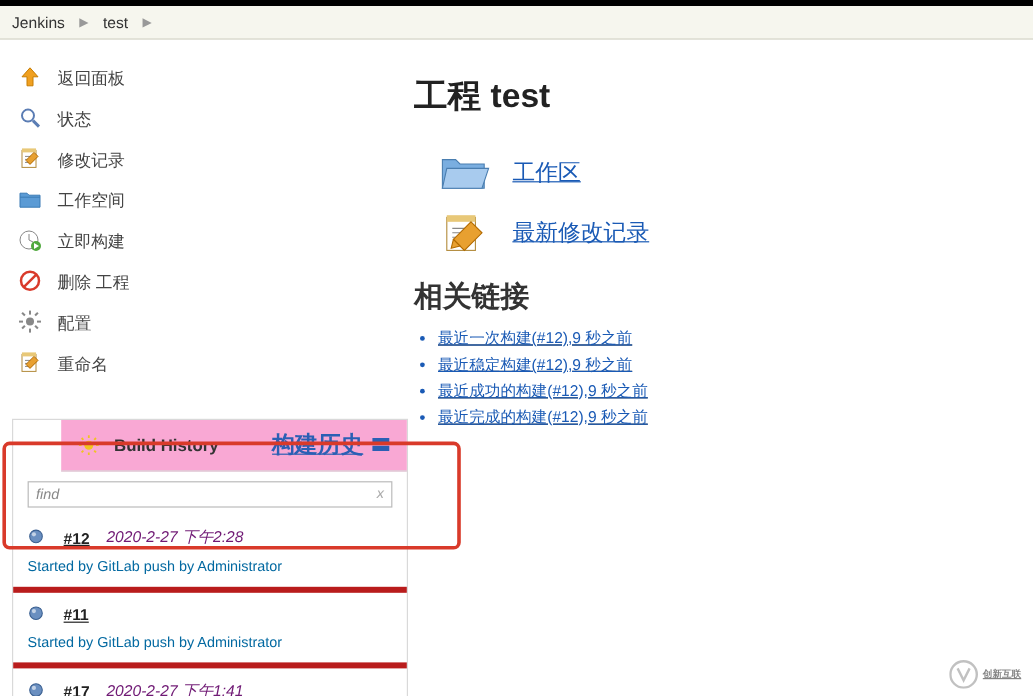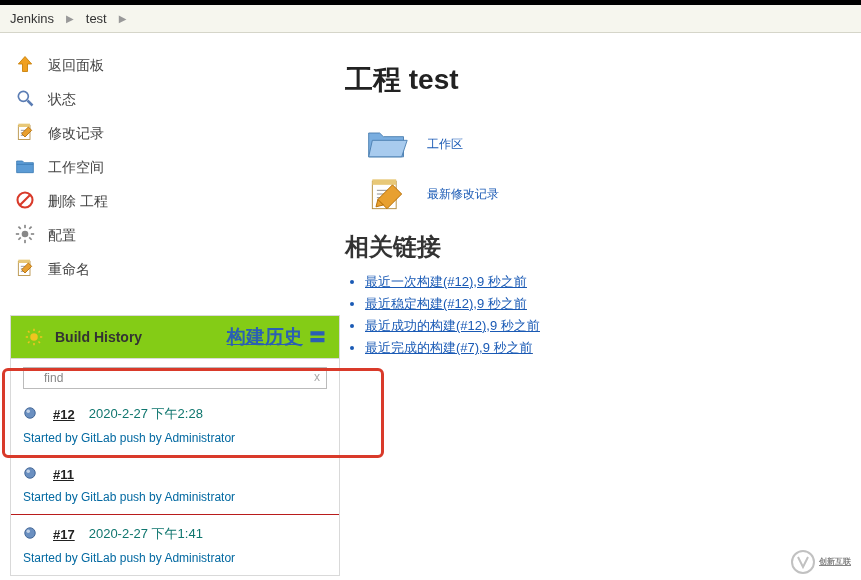--- a/index.html
+++ b/index.html
@@ -47,51 +47,53 @@
     display: inline-flex; align-items: center; justify-content: center;
   }
 
   .build-history-panel {
     margin-top: 30px;
     border: 1px solid #d9d9d9;
     width: 330px;
     background: #fff;
   }
   .bh-header {
-    background: #84cc16;
+    background: #f9a8d4;
     border-bottom: 1px solid #d9d9d9;
     padding: 8px 12px;
     display: flex;
     align-items: center;
     justify-content: space-between;
     font-weight: bold;
     font-size: 14px;
+    margin-left: 40px;
   }
   .bh-header .bh-left { display:flex; align-items:center; gap:10px; }
   .bh-header .trend { font-size: 19px; font-weight: bold; }
   .bh-header .trend a { color: #2b5fb4; text-decoration: underline; }
   .bh-search {
     position: relative;
     border: 1px solid #bbb;
     margin: 8px 12px 6px 12px;
-    padding: 3px 22px 3px 20px;
+    padding: 3px 22px 3px 6px;
     color: #888;
     font-size: 12px;
     background: #fff;
+    font-style: italic;
   }
   .bh-search .clear { position:absolute; right:6px; top:2px; color:#aaa; font-size:12px; }
   .bh-row {
     padding: 6px 12px 6px 12px;
-    border-bottom: 1px solid #b91c1c;
+    border-bottom: 5px solid #b91c1c;
   }
   .bh-row:last-child { border-bottom: none; }
   .bh-line1 { display: flex; align-items: center; gap: 14px; padding: 4px 0; }
   .bh-line1 .ball { width: 16px; height: 16px; }
   .bh-line1 .num { font-weight: bold; text-decoration: underline; color: #222; font-size: 13px; }
-  .bh-line1 .ts { color: #0f766e; font-size: 13px; }
+  .bh-line1 .ts { color: #701a75; font-size: 13px; font-style: italic; }
   .bh-line2 { color: #0369a1; font-size: 12px; padding: 4px 0 4px 0; }
 
   .highlight-box {
     position: absolute;
     left: 2px;
     top: 368px;
     width: 382px;
     height: 90px;
     border: 3px solid #d93a2a;
     border-radius: 6px;
@@ -111,21 +113,21 @@
   .quick-links {
     margin-left: 20px;
   }
   .ql-row {
     display: flex;
     align-items: center;
     gap: 18px;
     margin-bottom: 12px;
   }
   .ql-row .ql-icon { width: 44px; height: 38px; display:flex; align-items:center; justify-content:center; }
-  .ql-row a { color: #1a5ab5; font-size: 12px; }
+  .ql-row a { color: #1a5ab5; text-decoration: underline; font-size: 19px; }
 
   .related h2 {
     font-size: 24px;
     font-weight: bold;
     margin: 18px 0 8px 0;
   }
   .related ul {
     margin: 0 0 0 20px;
     padding: 0;
     text-decoration: underline;
@@ -204,20 +206,31 @@
       <div class="side-item">
         <span class="icon">
           <svg viewBox="0 0 24 24" width="20" height="20">
               <path d="M2 6 L9 6 L11 8 L22 8 L22 20 L2 20 Z" fill="#5b9bd5" stroke="#3b7bb5"></path>
               <path d="M2 10 L22 10" stroke="#3b7bb5"></path>
             </svg>
         </span>
         <span>工作空间</span>
       </div>
 
+      <div class="side-item">
+        <span class="icon">
+          <svg viewBox="0 0 24 24" width="20" height="20">
+              <circle cx="11" cy="12" r="9" fill="#fff" stroke="#888"></circle>
+              <path d="M11 6 L11 12 L15 14" stroke="#888" fill="none"></path>
+              <circle cx="18" cy="18" r="5" fill="#4fa83d"></circle>
+              <path d="M16 15 L21 18 L16 21 Z" fill="#fff"></path>
+            </svg>
+        </span>
+        <span>立即构建</span>
+      </div>
 
       <div class="side-item">
         <span class="icon">
           <svg viewBox="0 0 24 24" width="20" height="20">
               <circle cx="12" cy="12" r="9" fill="none" stroke="#d93a2a" stroke-width="2.5"></circle>
               <line x1="6" y1="18" x2="18" y2="6" stroke="#d93a2a" stroke-width="2.5"></line>
             </svg>
         </span>
         <span>删除 工程</span>
       </div>
@@ -351,21 +364,21 @@
           <a>最新修改记录</a>
         </div>
       </div>
 
       <div class="related">
         <h2>相关链接</h2>
         <ul>
           <li><a>最近一次构建(#12),9 秒之前</a></li>
           <li><a>最近稳定构建(#12),9 秒之前</a></li>
           <li><a>最近成功的构建(#12),9 秒之前</a></li>
-          <li><a>最近完成的构建(#7),9 秒之前</a></li>
+          <li><a>最近完成的构建(#12),9 秒之前</a></li>
         </ul>
       </div>
     </div>
   </div>
 
   <div class="highlight-box"></div>
 
   <div class="footer-logo">
     <svg viewBox="0 0 24 24">
         <circle cx="12" cy="12" r="11" fill="none" stroke="#999" stroke-width="2"></circle>

